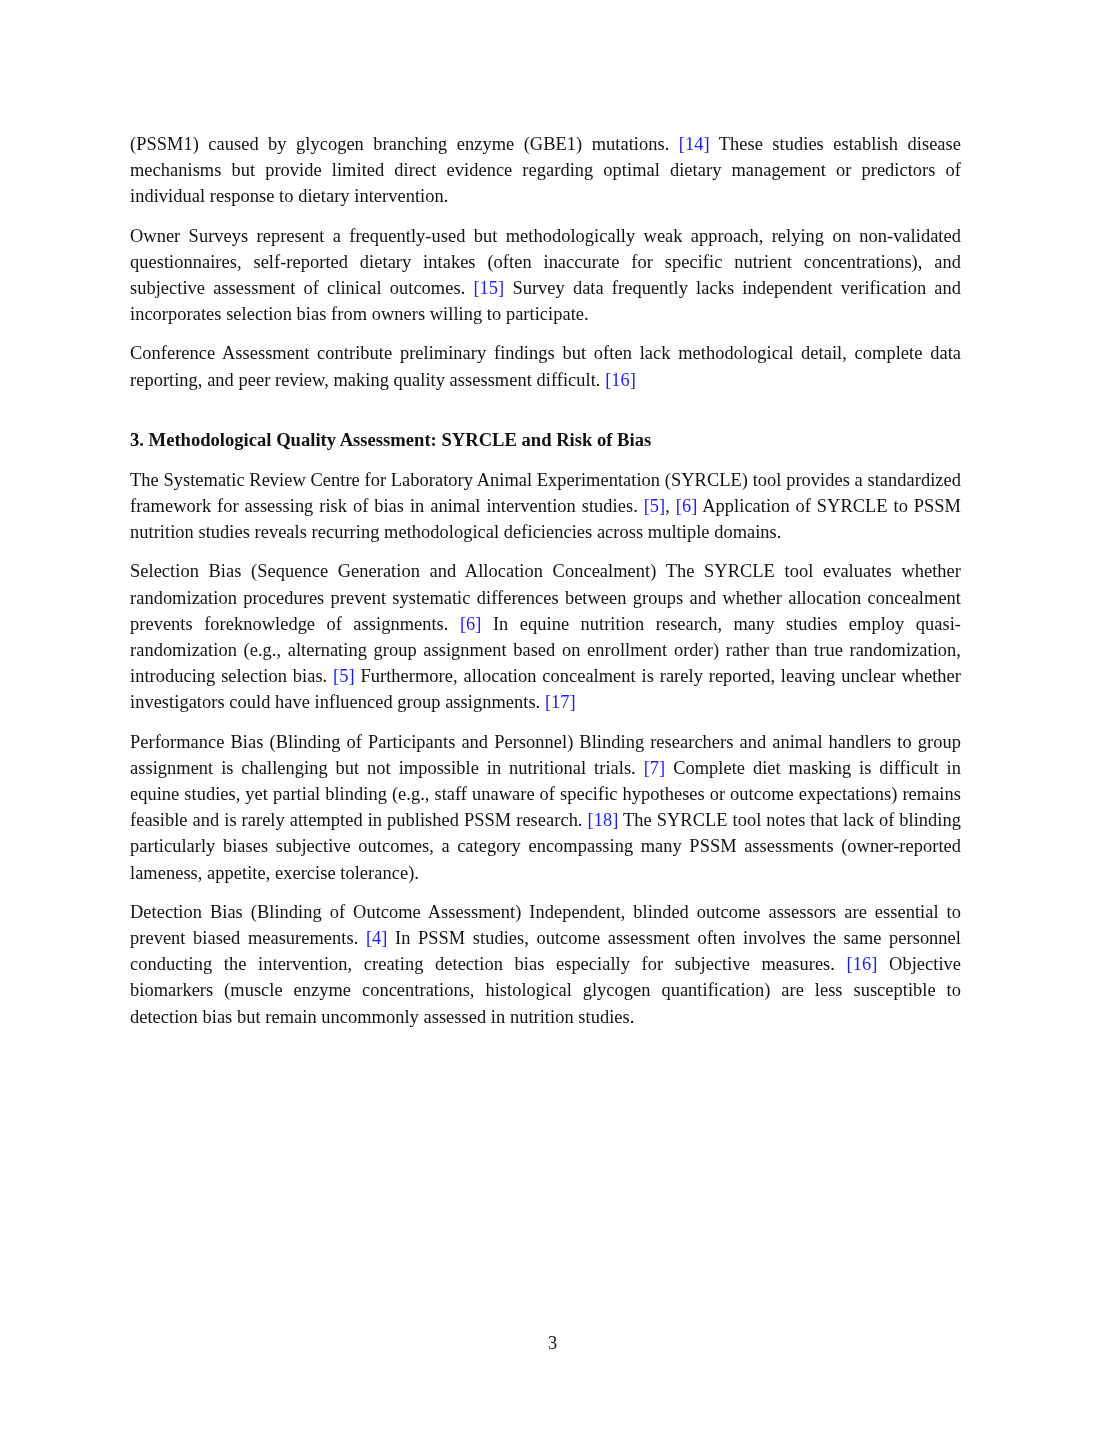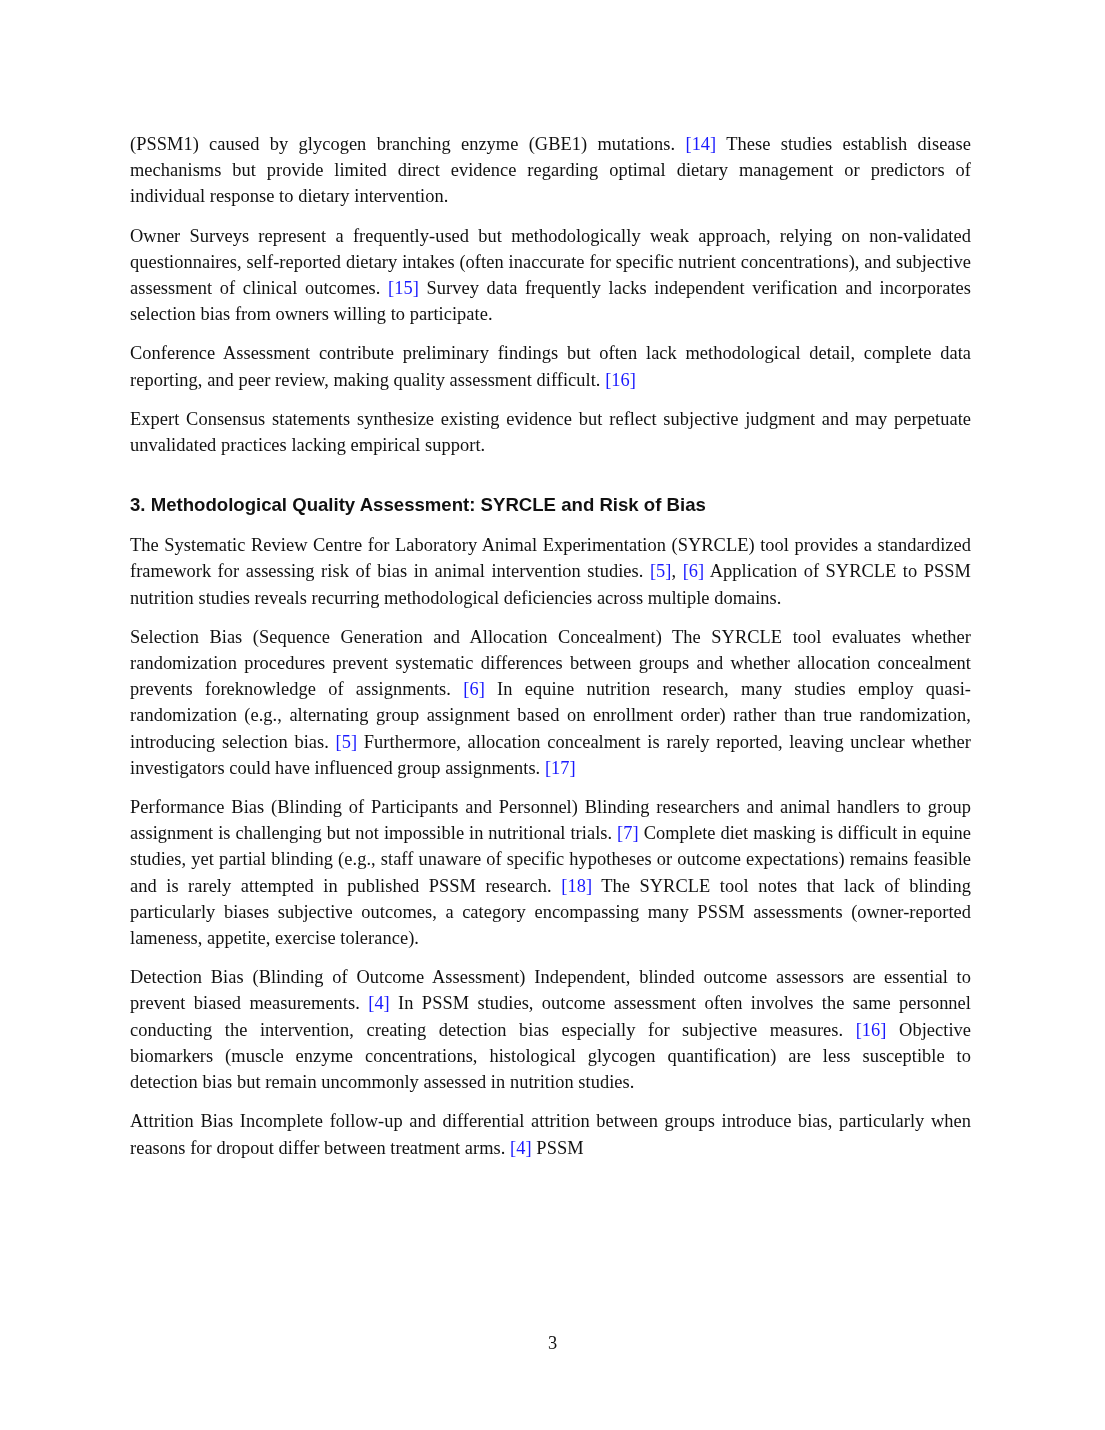--- a/index.html
+++ b/index.html
@@ -11,35 +11,35 @@
       font-family: "DejaVu Serif", "Liberation Serif", serif;
       color: #111111;
     }
     .page {
       position: absolute;
       left: 130px;
       top: 131px;
       width: 845px;
     }
     p.para {
-      margin: 0 4px 13px 0;
+      margin: 0 14px 13px 0;
       font-size: 18.4px;
       line-height: 26.2px;
       text-align: justify;
       hyphens: auto;
       font-family: "Liberation Serif", "DejaVu Serif", serif;
       letter-spacing: 0.05px;
     }
     .lead { font-weight: normal; }
     .cite { color: #1a1aff; text-decoration: none; cursor: pointer; }
     h2.section {
       margin: 34px 0 14px 0;
       font-size: 18.6px;
       font-weight: bold;
-      font-family: Liberation Sans, sans-serif;
+      font-family: Liberation Serif, serif;
       line-height: 26px;
     }
     .page-number {
       position: absolute;
       left: 0;
       width: 1105px;
       top: 1333px;
       text-align: center;
       font-size: 18.4px;
       font-family: "Liberation Serif", "DejaVu Serif", serif;
@@ -49,29 +49,27 @@
 <body>
 
 <div class="page">
 
   <p class="para"><span>(PSSM1) caused by glycogen branching enzyme (GBE1) mutations. </span><a class="cite">[14]</a><span> These studies establish disease mechanisms but provide limited direct evidence regarding optimal dietary management or predictors of individual response to dietary intervention.</span></p>
 
   <p class="para"><span class="lead">Owner Surveys</span><span> represent a frequently-used but methodologically weak approach, relying on non-validated questionnaires, self-reported dietary intakes (often inaccurate for specific nutrient concentrations), and subjective assessment of clinical outcomes. </span><a class="cite">[15]</a><span> Survey data frequently lacks independent verification and incorporates selection bias from owners willing to participate.</span></p>
 
   <p class="para"><span class="lead">Conference Assessment</span><span> contribute preliminary findings but often lack methodological detail, complete data reporting, and peer review, making quality assessment difficult. </span><a class="cite">[16]</a></p>
 
-  <p class="para"><span class="lead">Expert Consensus</span><span> statements synthesize existing evidence but reflect subjective judgment and may perpetuate unvalidated practices lacking empirical support.</span></p>
 
   <h2 class="section">3. Methodological Quality Assessment: SYRCLE and Risk of Bias</h2>
 
   <p class="para"><span>The Systematic Review Centre for Laboratory Animal Experimentation (SYRCLE) tool provides a standardized framework for assessing risk of bias in animal intervention studies. </span><a class="cite">[5]</a><span>, </span><a class="cite">[6]</a><span> Application of SYRCLE to PSSM nutrition studies reveals recurring methodological deficiencies across multiple domains.</span></p>
 
   <p class="para"><span class="lead">Selection Bias</span><span> (</span><span class="lead">Sequence Generation and Allocation Concealment</span><span>)</span><span> The SYRCLE tool evaluates whether randomization procedures prevent systematic differences between groups and whether allocation concealment prevents foreknowledge of assignments. </span><a class="cite">[6]</a><span> In equine nutrition research, many studies employ quasi-randomization (e.g., alternating group assignment based on enrollment order) rather than true randomization, introducing selection bias. </span><a class="cite">[5]</a><span> Furthermore, allocation concealment is rarely reported, leaving unclear whether investigators could have influenced group assignments. </span><a class="cite">[17]</a></p>
 
   <p class="para"><span class="lead">Performance Bias</span><span> (</span><span class="lead">Blinding of Participants and Personnel</span><span>)</span><span> Blinding researchers and animal handlers to group assignment is challenging but not impossible in nutritional trials. </span><a class="cite">[7]</a><span> Complete diet masking is difficult in equine studies, yet partial blinding (e.g., staff unaware of specific hypotheses or outcome expectations) remains feasible and is rarely attempted in published PSSM research. </span><a class="cite">[18]</a><span> The SYRCLE tool notes that lack of blinding particularly biases subjective outcomes, a category encompassing many PSSM assessments (owner-reported lameness, appetite, exercise tolerance).</span></p>
 
   <p class="para"><span class="lead">Detection Bias</span><span> (</span><span class="lead">Blinding of Outcome Assessment</span><span>)</span><span> Independent, blinded outcome assessors are essential to prevent biased measurements. </span><a class="cite">[4]</a><span> In PSSM studies, outcome assessment often involves the same personnel conducting the intervention, creating detection bias especially for subjective measures. </span><a class="cite">[16]</a><span> Objective biomarkers (muscle enzyme concentrations, histological glycogen quantification) are less susceptible to detection bias but remain uncommonly assessed in nutrition studies.</span></p>
 
-  <p class="para"><span class="lead">Attrition Bias</span><span> Incomplete follow-up and differential attrition between groups introduce bias, particularly when reasons for dropout differ between treatment arms. </span><a class="cite">[4]</a><span> PSSM</span></p>
 
 </div>
 
 <div class="page-number">3</div>
 
 </body></html>

